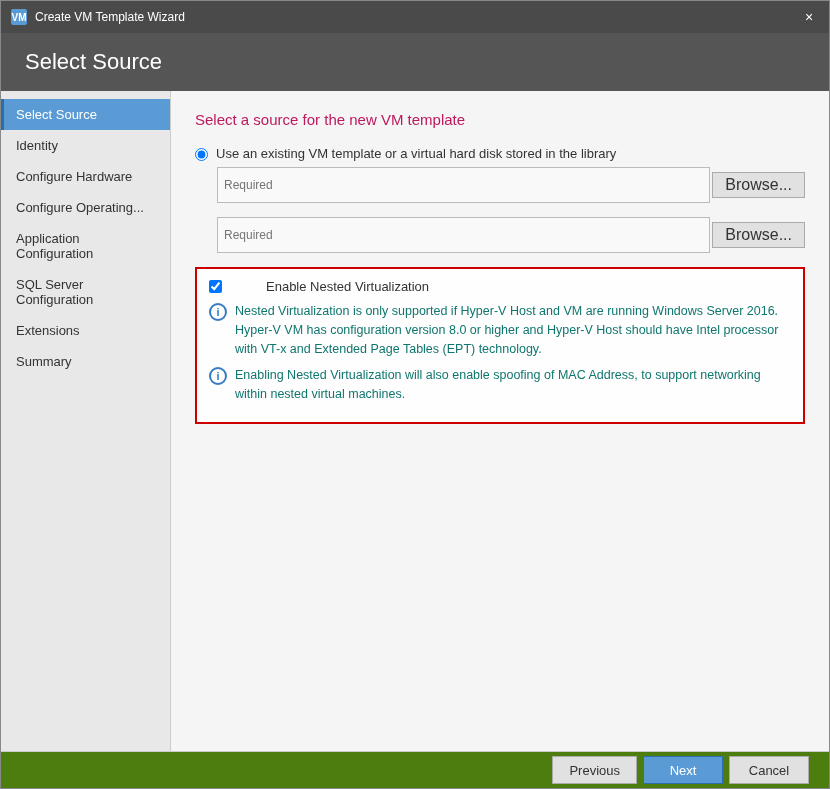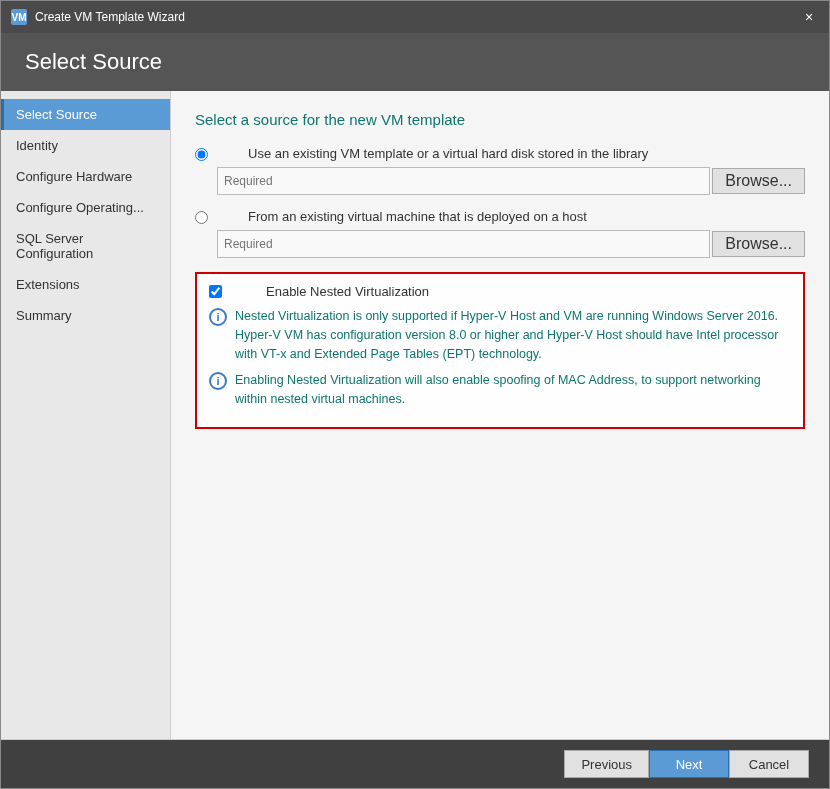--- a/index.html
+++ b/index.html
@@ -97,49 +97,48 @@
       border-left: 3px solid #2a6ead;
     }
     .main {
       flex: 1;
       padding: 20px 24px;
       background: #f5f5f5;
       overflow-y: auto;
     }
     .main-title {
       font-size: 15px;
-      color: #0f766e;
+      color: #be185d;
       margin-bottom: 18px;
       font-weight: 400;
     }
     .source-option {
       display: flex;
       align-items: flex-start;
       margin-bottom: 6px;
-      gap: 32px;
     }
     .source-option input[type="radio"] {
       margin-top: 2px;
       margin-right: 8px;
       cursor: pointer;
     }
     .source-option label {
       font-size: 13px;
       color: #333;
       cursor: pointer;
     }
     .input-row {
       display: flex;
       align-items: center;
       margin-bottom: 14px;
       margin-left: 22px;
     }
     .input-row input[type="text"] {
       flex: 1;
-      height: 28px;
+      height: 36px;
       border: 1px solid #bbb;
       background: #f9f9f9;
       padding: 2px 6px;
       font-size: 12px;
       color: #888;
       outline: none;
     }
     .browse-btn {
       height: 26px;
       padding: 0 12px;
@@ -194,24 +193,25 @@
     }
     .info-text {
       font-size: 12.5px;
       color: #0f766e;
       line-height: 1.5;
     }
     .footer {
       display: flex;
       justify-content: flex-end;
       align-items: center;
-      padding: 10px 20px;
-      background: #404040;
+      padding: 4px 20px;
+      background: #4d7c0f;
       border-top: 1px solid #ccc;
       flex-shrink: 0;
+      gap: 6px;
     }
     .footer-btn {
       height: 28px;
       min-width: 80px;
       padding: 0 16px;
       font-size: 13px;
       cursor: pointer;
       border: 1px solid #aaa;
       background: #e1e1e1;
       color: #333;
@@ -248,20 +248,23 @@
       <div class="sidebar-item">
         <span>Identity</span>
       </div>
       <div class="sidebar-item">
         <span>Configure Hardware</span>
       </div>
       <div class="sidebar-item">
         <span>Configure Operating...</span>
       </div>
       <div class="sidebar-item">
+        <span>Application Configuration</span>
+      </div>
+      <div class="sidebar-item">
         <span>SQL Server Configuration</span>
       </div>
       <div class="sidebar-item">
         <span>Extensions</span>
       </div>
       <div class="sidebar-item">
         <span>Summary</span>
       </div>
     </div>
 
@@ -270,24 +273,20 @@
 
       <div class="source-option">
         <input type="radio" name="source" id="opt1" checked="" style="">
         <label for="opt1">Use an existing VM template or a virtual hard disk stored in the library</label>
       </div>
       <div class="input-row">
         <input type="text" placeholder="Required" style="">
         <button class="browse-btn">Browse...</button>
       </div>
 
-      <div class="source-option">
-        <input type="radio" name="source" id="opt2" style="">
-        <label for="opt2">From an existing virtual machine that is deployed on a host</label>
-      </div>
       <div class="input-row">
         <input type="text" placeholder="Required" style="">
         <button class="browse-btn">Browse...</button>
       </div>
 
       <div class="nested-virt-box">
         <div class="nested-checkbox-row">
           <input type="checkbox" id="nested-virt" checked="" style="">
           <label for="nested-virt">Enable Nested Virtualization</label>
         </div>

